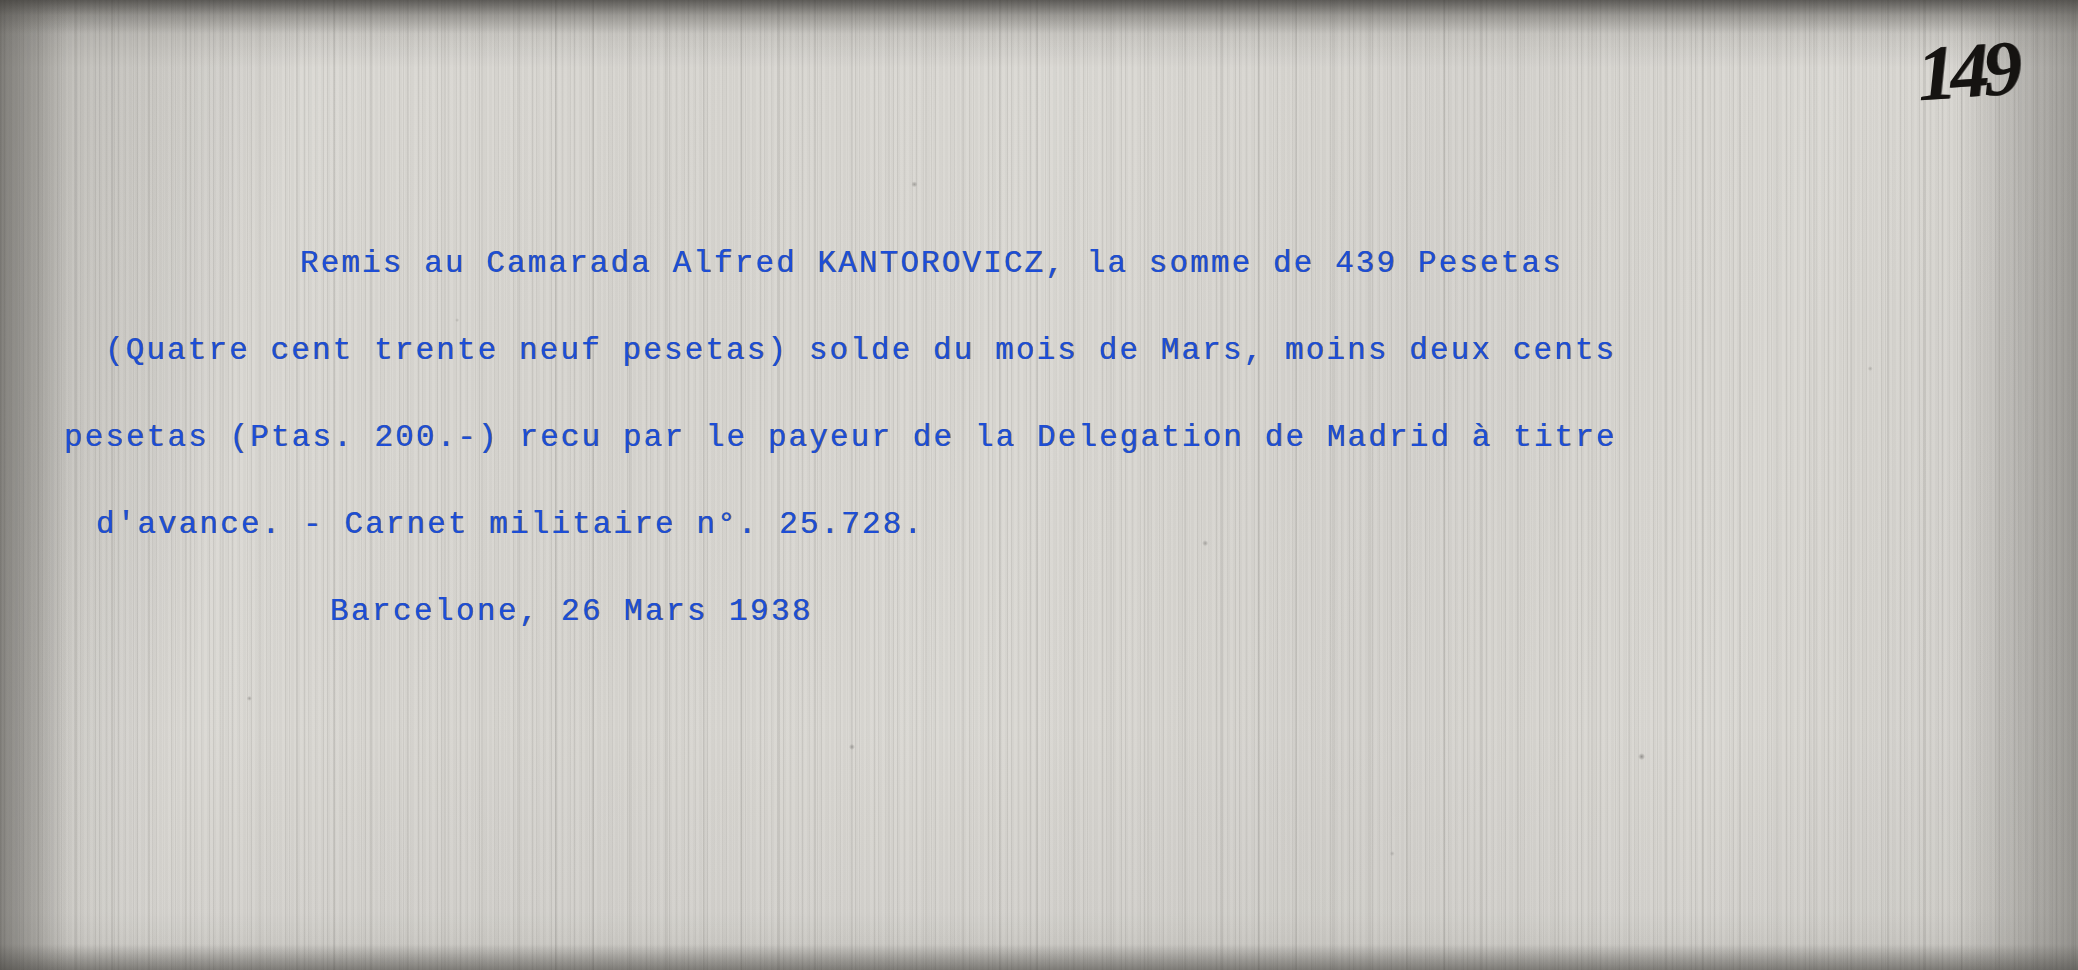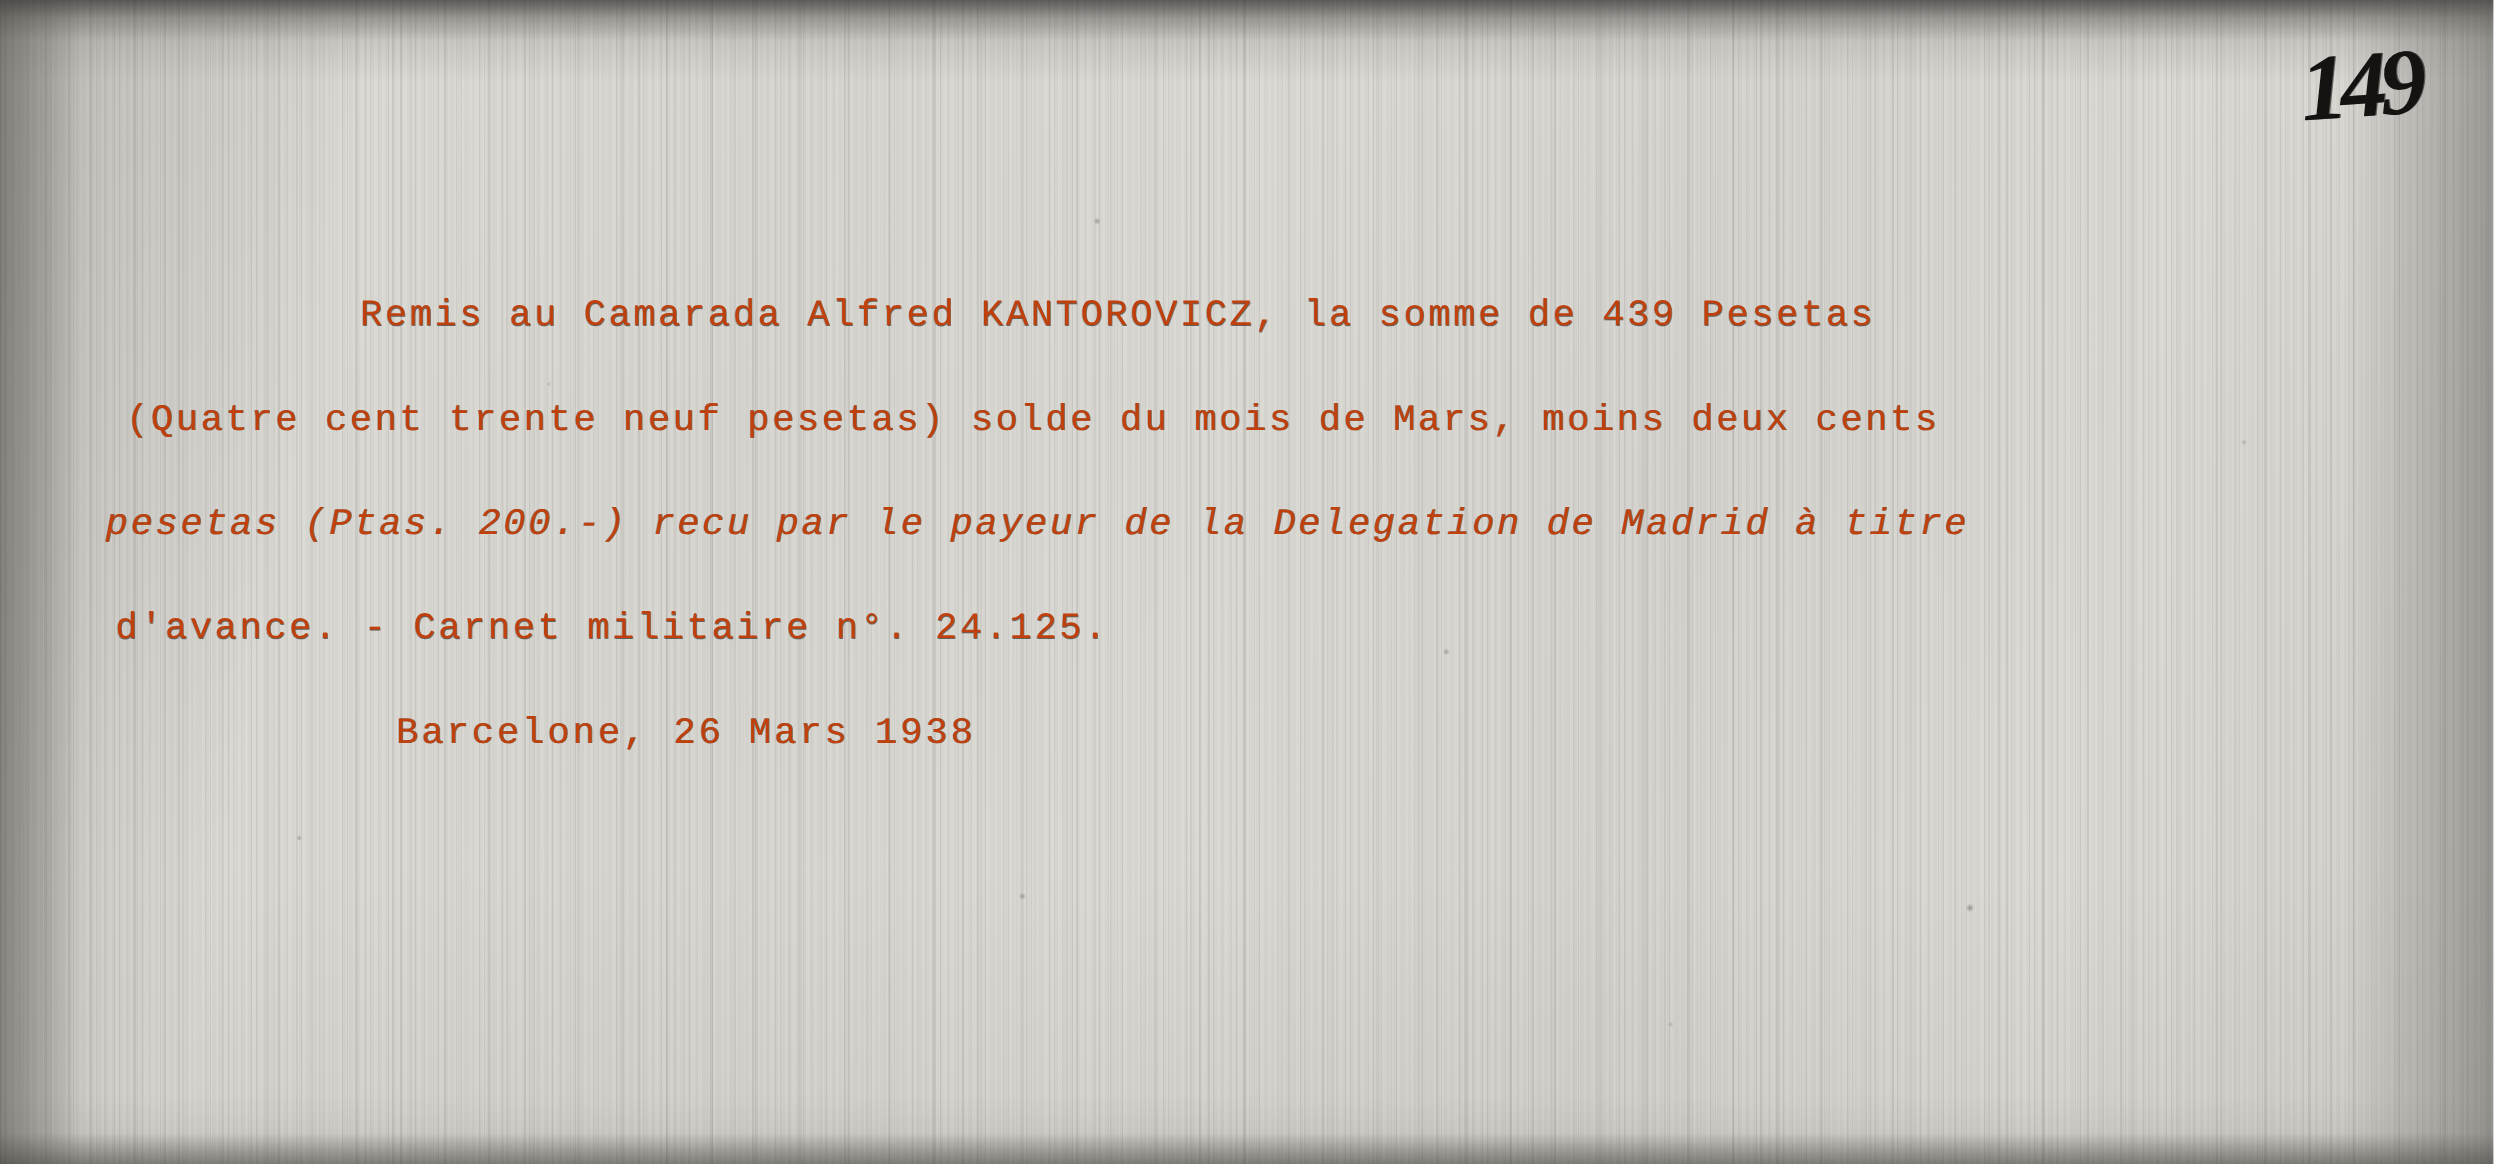--- a/index.html
+++ b/index.html
@@ -134,32 +134,32 @@
   #typed-block {
     position: absolute;
     left: 0;
     top: 248px;
     width: 2078px;
   }
   .typed-line {
     font-family: "Liberation Mono", monospace;
     font-size: 31px;
     line-height: 1;
-    color: #c2410c;
+    color: #1d4ed8;
     letter-spacing: 2.1px;
     white-space: pre;
     margin: 0 0 56px 0;
     text-shadow:
       0.6px 0.4px 0 rgba(40,38,35,0.55),
       -0.5px 0.3px 0 rgba(70,68,64,0.28);
     filter: blur(0.18px);
   }
   .typed-line.l1 { margin-left: 300px; }
   .typed-line.l2 { margin-left: 105px; }
-  .typed-line.l3 { margin-left: 88px; font-style: italic; }
+  .typed-line.l3 { margin-left: 64px; }
   .typed-line.l4 { margin-left: 96px; }
   .typed-line.l5 { margin-left: 330px; margin-top: 12px; letter-spacing: 2.4px; }
 
   
   #haze {
     position: absolute;
     inset: 0;
     pointer-events: none;
     background:
       repeating-linear-gradient(
@@ -184,18 +184,18 @@
   <div id="bottom-edge-shadow"></div>
   <div id="left-edge-shadow"></div>
   <div id="right-edge-shadow"></div>
 
   <div id="archive-number">149</div>
 
   <div id="typed-block">
     <p class="typed-line l1">Remis au Camarada Alfred KANTOROVICZ, la somme de 439 Pesetas</p>
     <p class="typed-line l2">(Quatre cent trente neuf pesetas) solde du mois de Mars, moins deux cents</p>
     <p class="typed-line l3">pesetas (Ptas. 200.-) recu par le payeur de la Delegation de Madrid à titre</p>
-    <p class="typed-line l4">d'avance. - Carnet militaire n°. 24.125.</p>
+    <p class="typed-line l4">d'avance. - Carnet militaire n°. 25.728.</p>
     <p class="typed-line l5">Barcelone, 26 Mars 1938</p>
   </div>
 
   <div id="haze"></div>
 </div>
 
 </body></html>

